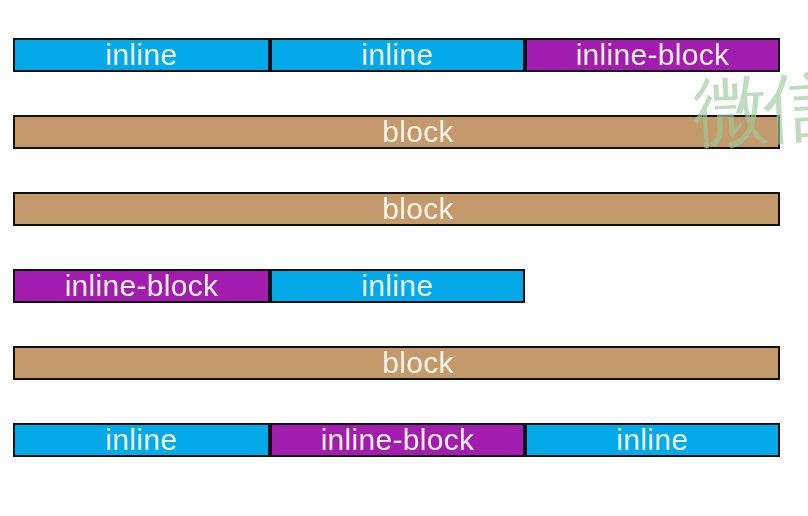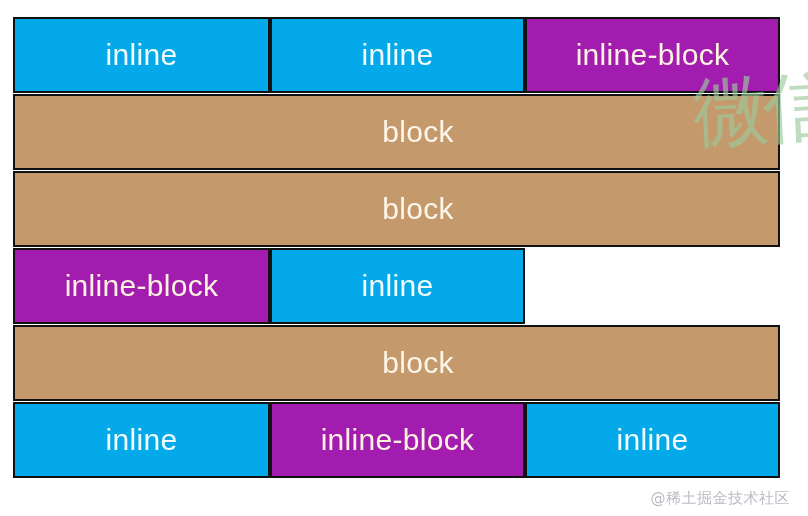--- a/index.html
+++ b/index.html
@@ -62,20 +62,21 @@
     top: 17px;
     width: 767px;
     z-index: 2;
   }
 
   .row {
     display: flex;
     width: 100%;
     height: 76px;
     margin-bottom: 1px;
+    align-items: center;
   }
   .row:last-child { margin-bottom: 0; }
 
   .cell {
     box-sizing: border-box;
     border: 2px solid #111111;
     display: flex;
     align-items: center;
     justify-content: center;
     color: #fdf3e6;
@@ -159,15 +160,14 @@
       <div class="cell orange c2">
         <span>inline-block</span>
       </div>
       <div class="cell blue c3">
         <span>inline</span>
       </div>
     </div>
 
   </div>
 
-  <div id="wm-juejin">@稀土掘金技术社区</div>
 
 </div>
 
 </body></html>

